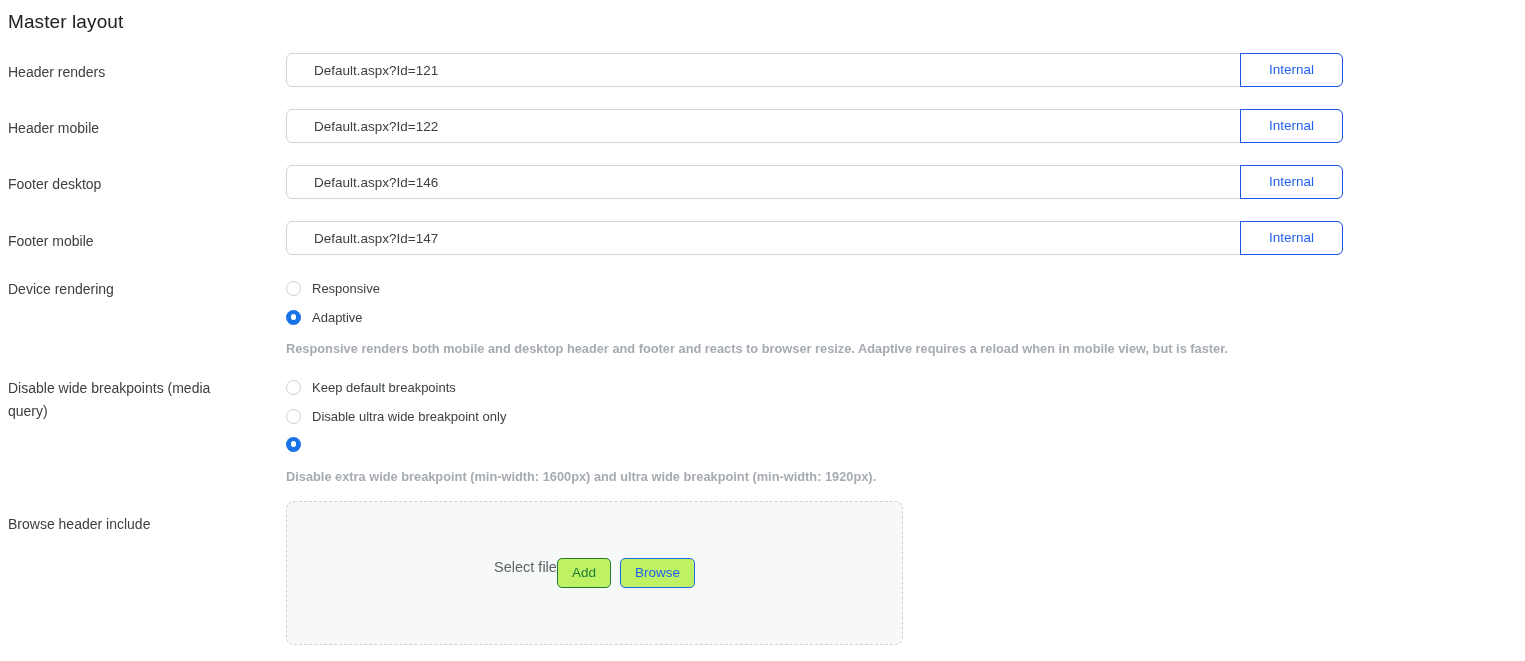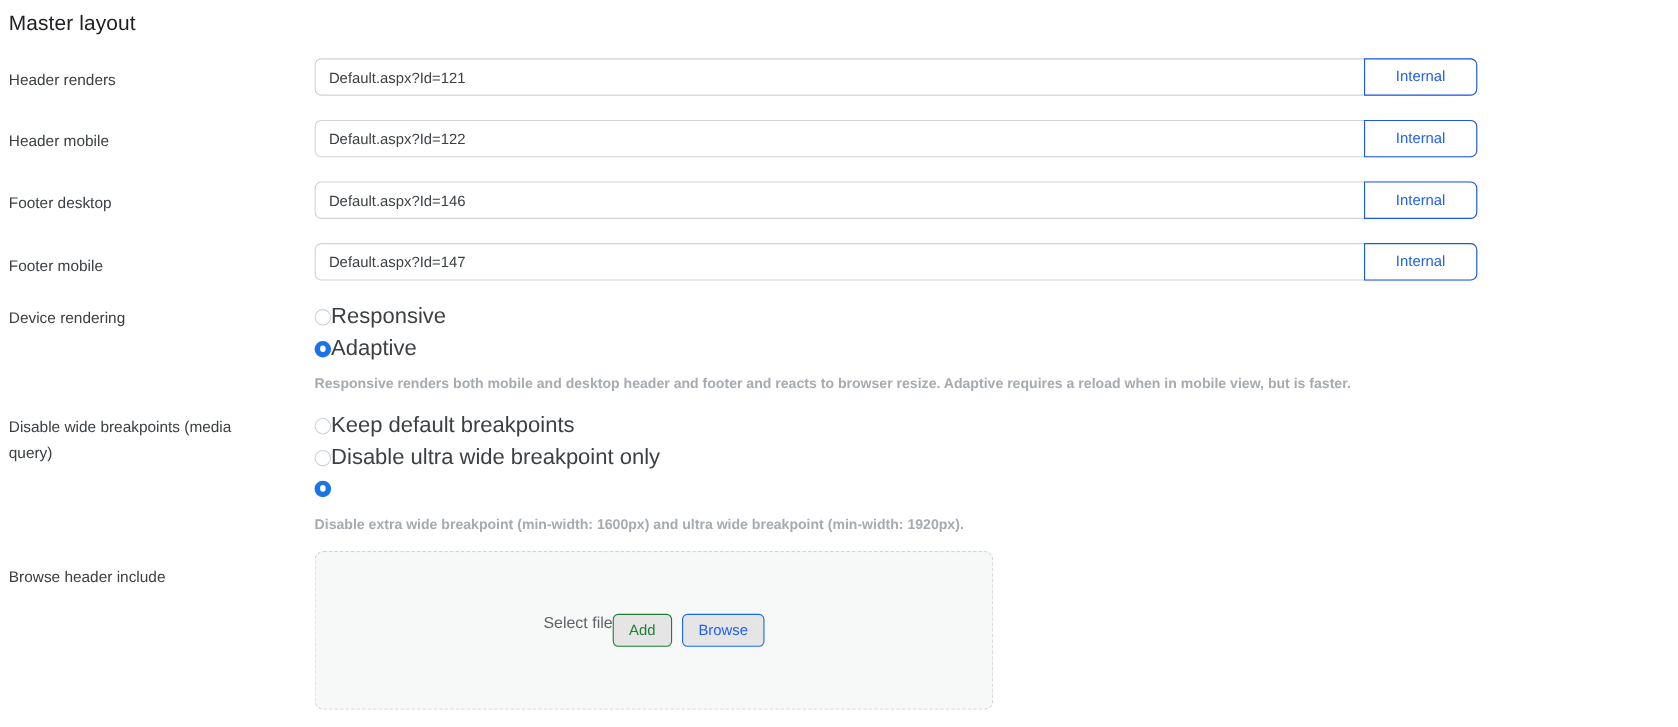--- a/index.html
+++ b/index.html
@@ -49,21 +49,21 @@
     left: 0;
     top: 0;
     width: 1057px;
     height: 34px;
     border: 1px solid #cfd3d7;
     border-radius: 6px;
     background: #fff;
     font-family: "Liberation Sans", sans-serif;
     font-size: 13.5px;
     color: #3c4043;
-    padding: 0 12px;
+    padding: 0 27px;
     outline: none;
   }
   .link-btn {
     position: absolute;
     right: 0;
     top: 0;
     height: 34px;
     min-width: 76px;
     padding: 0 28px;
     border: 1.6px solid #1a56e8;
@@ -104,22 +104,22 @@
     left: 50%;
     top: 50%;
     width: 5.5px;
     height: 5.5px;
     margin-left: -2.75px;
     margin-top: -2.75px;
     border-radius: 50%;
     background: #ffffff;
   }
   .radio-label {
-    margin-left: 0;
-    font-size: 20px;
+    margin-left: 11px;
+    font-size: 13px;
     color: #3c4043;
     white-space: nowrap;
   }
 
   .hint {
     position: absolute;
     left: 286px;
     font-size: 12.8px;
     color: #a6abb1;
     white-space: nowrap;
@@ -147,21 +147,21 @@
     margin-bottom: 13px;
   }
   .dropzone-buttons {
     display: flex;
     gap: 9px;
   }
   .btn-add, .btn-browse {
     height: 30px;
     padding: 0 14px;
     border-radius: 5px;
-    background: #e5e5e5;
+    background: #bef264;
     font-family: "Liberation Sans", sans-serif;
     font-size: 13.5px;
     cursor: pointer;
     line-height: 26px;
   }
   .btn-add {
     border: 1.4px solid #1e7e34;
     color: #1e7e34;
   }
   .btn-browse {

